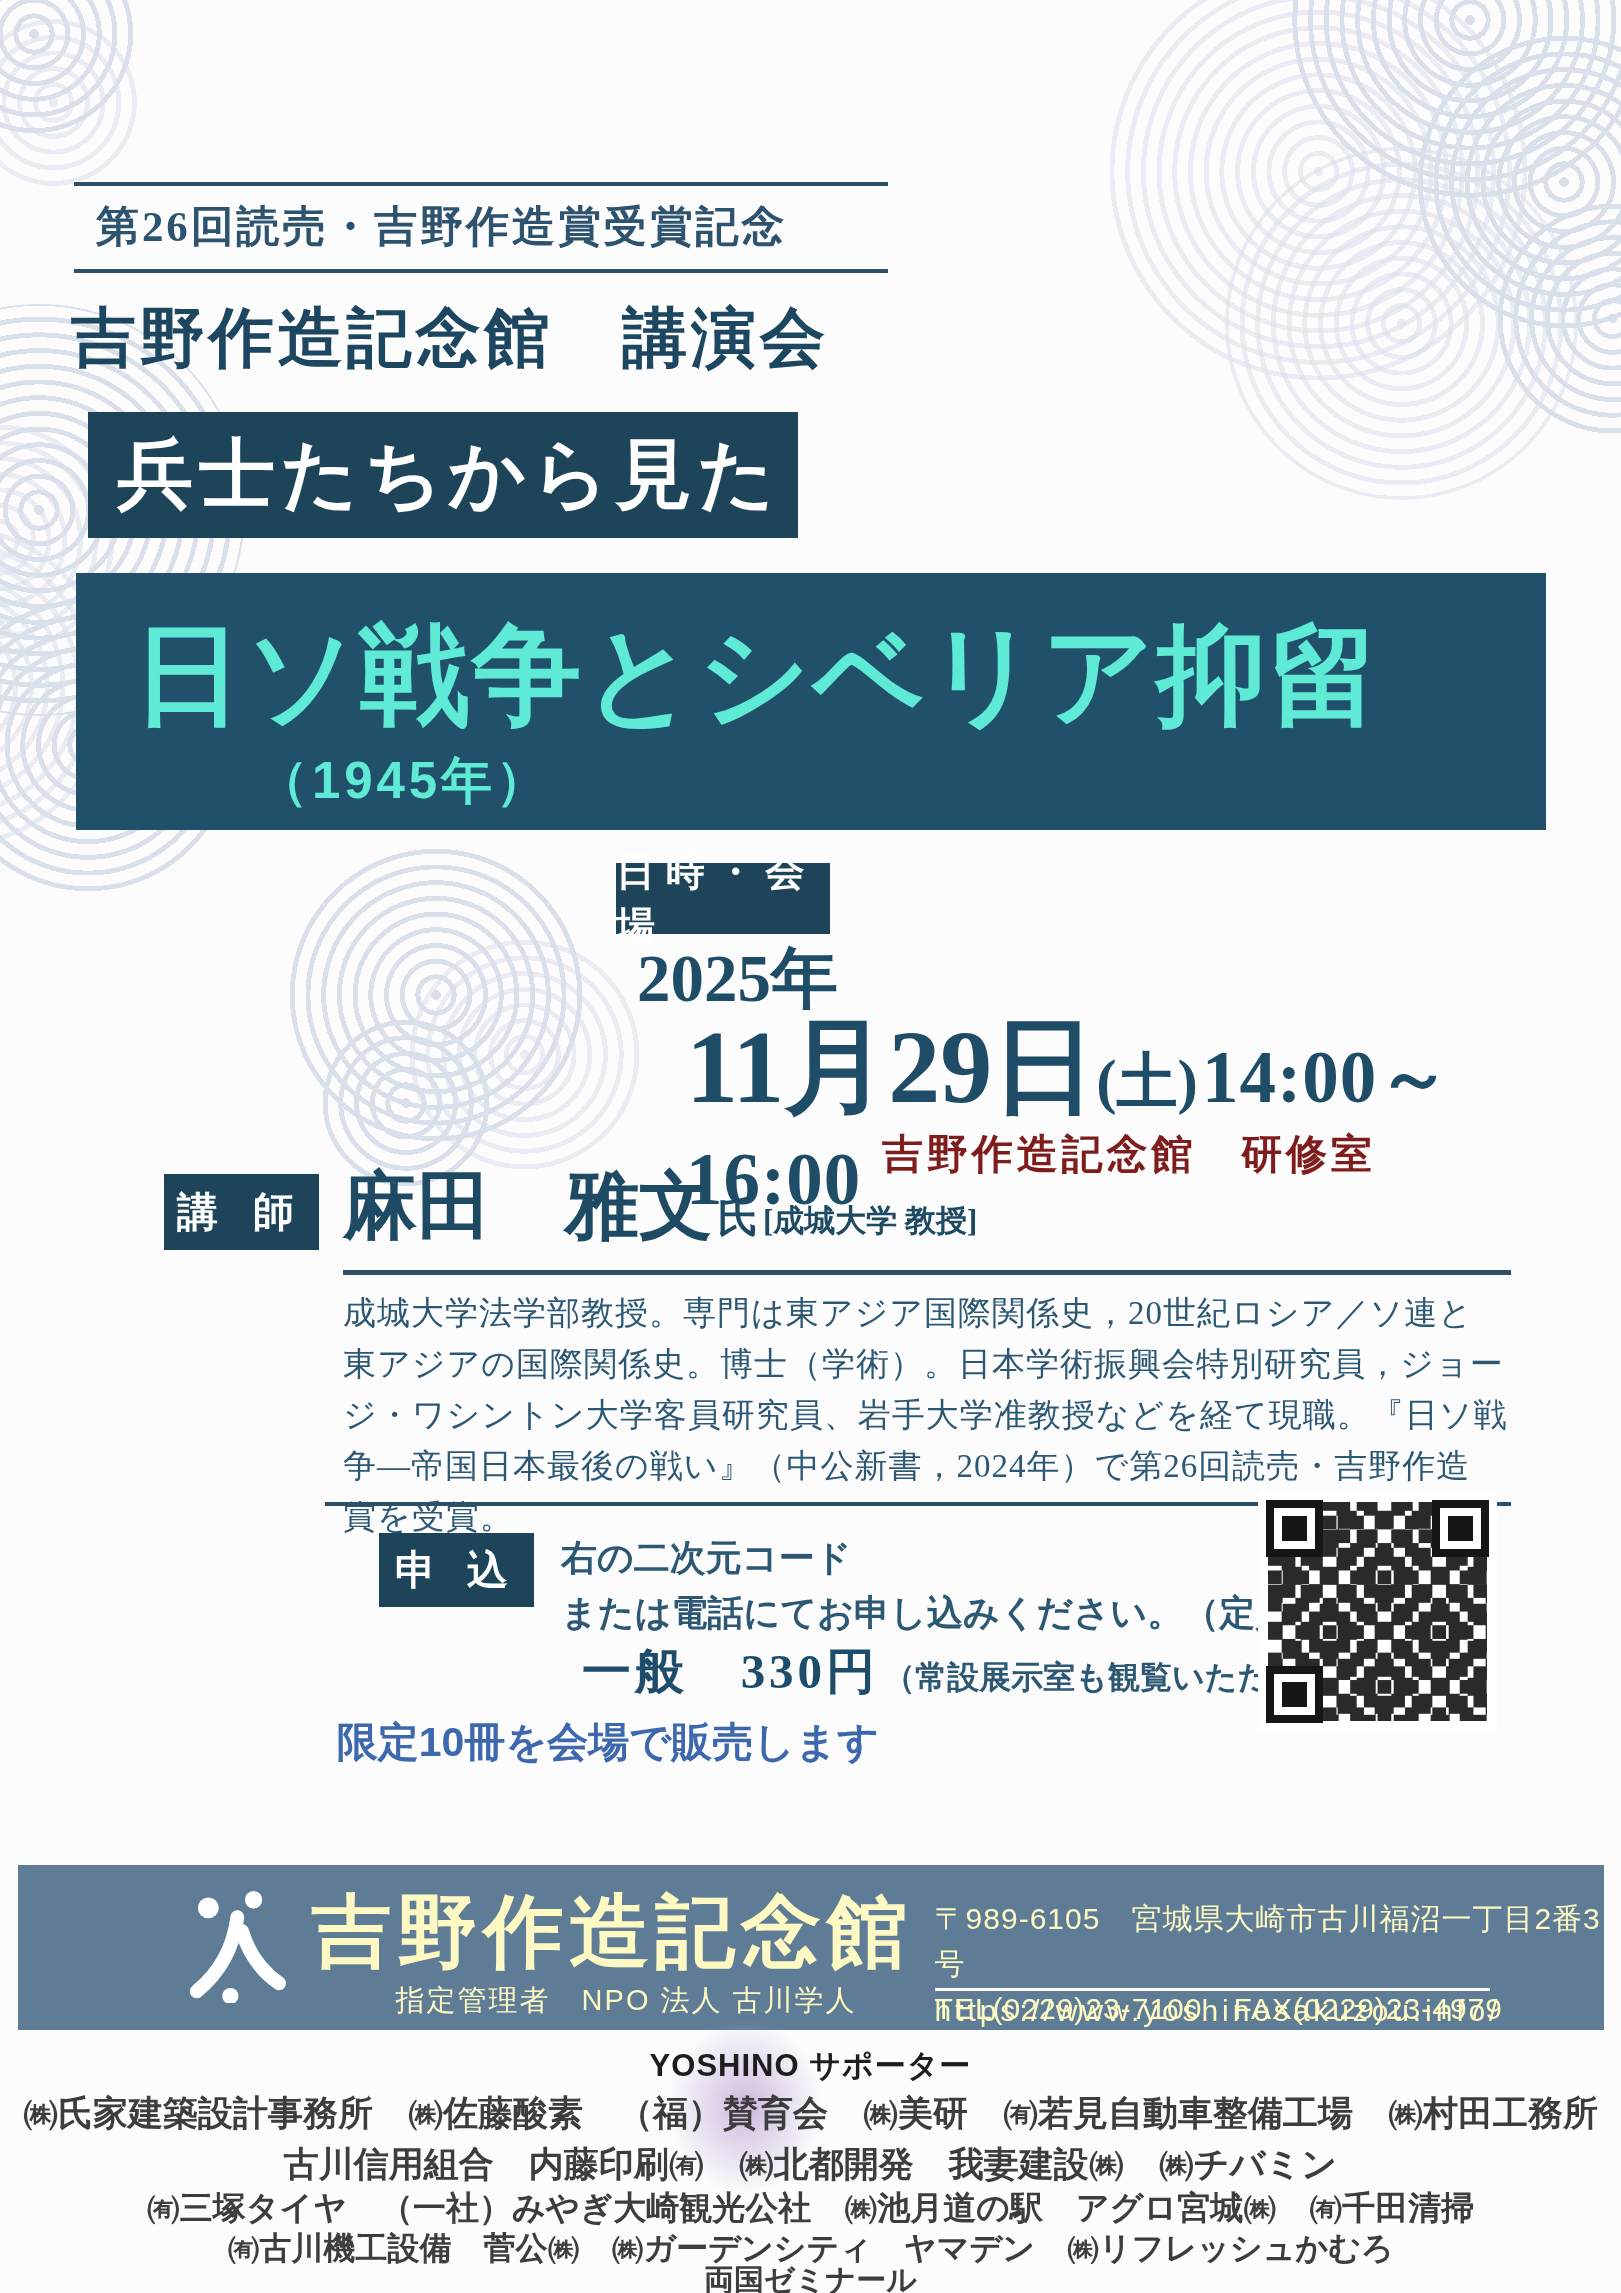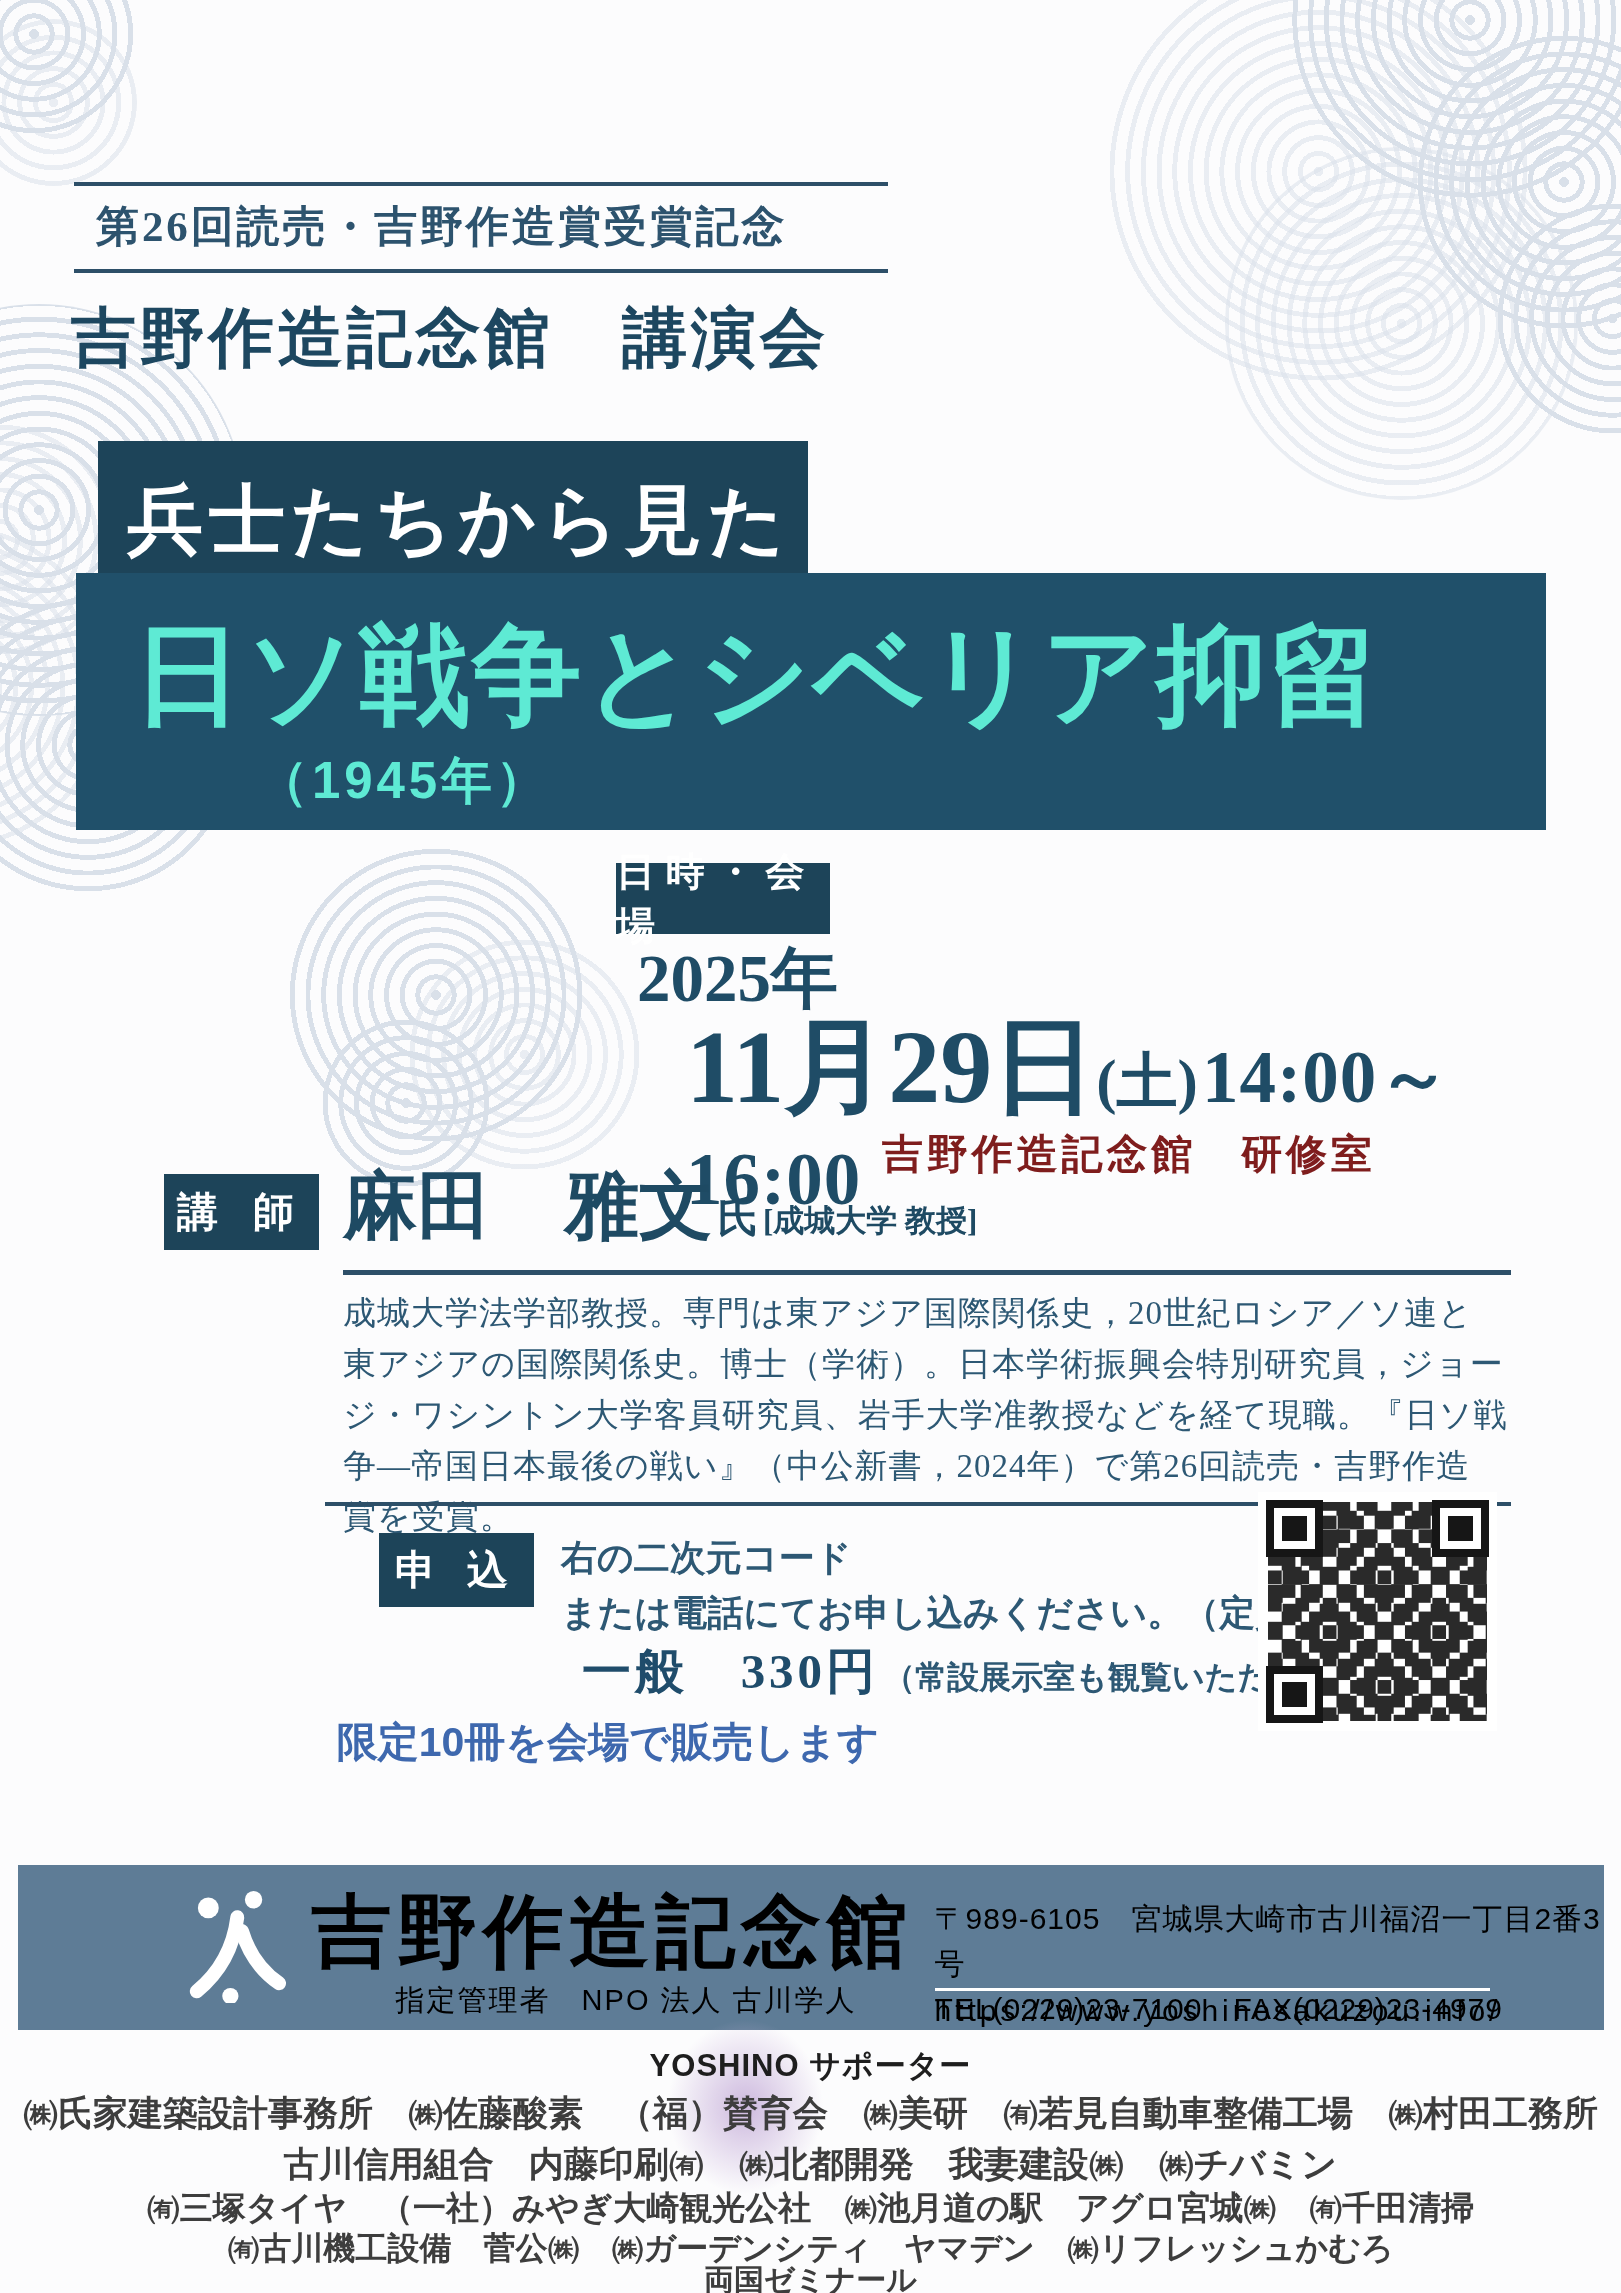--- a/index.html
+++ b/index.html
@@ -56,21 +56,21 @@
   .qr-noise{position:absolute;inset:9.8px;opacity:.93;
     background:
       repeating-conic-gradient(#1a1a1a 0 25%,transparent 0 50%) 0 0/27.4px 27.4px,
       repeating-conic-gradient(#1a1a1a 0 25%,transparent 0 50%) 14.7px 8.8px/37px 37px;}
   .qr-finder{position:absolute;width:57px;height:57px;border:8.8px solid #161616;background:#fff;box-sizing:border-box;}
   .qr-finder::after{content:"";position:absolute;inset:7.8px;background:#161616;}
   .f-tl{left:7.8px;top:7.8px}.f-tr{right:7.8px;top:7.8px}.f-bl{left:7.8px;bottom:7.8px}
 
   .book-sale{color:#3e68ae;font-size:41px;font-weight:bold;text-align:center;line-height:65px;}
 
-  .footer-bar{background:#5e7c96;color:#000000;}
+  .footer-bar{background:#5e7c96;color:#fef9c3;}
   .museum-name{font-family:"Liberation Serif","DejaVu Serif",serif;
     font-size:80px;font-weight:bold;letter-spacing:5.9px;}
   .operator{font-size:29px;letter-spacing:2px;}
   .addr{font-size:30px;letter-spacing:1px;line-height:45px;}
   .url{font-size:30px;letter-spacing:3.9px;}
   .white-rule{background:#fff;height:2.9px;}
 
   .sup-heading{color:#1e1e1e;font-size:31px;font-weight:bold;letter-spacing:1px;text-align:center;}
   .sup-line{color:#3d3d3d;font-weight:bold;text-align:center;white-space:nowrap;}
   .blob{background:radial-gradient(ellipse at center,#cdb9de 0%,rgba(205,185,222,0) 70%);}
@@ -104,21 +104,21 @@
   </div>
 
   <div class="content">
 
     <div class="abs hr" style="left:74px;top:182px;width:814px;height:3.9px;"></div>
     <div class="abs serif commemoration" style="left:96px;top:198px;">第26回読売・吉野作造賞受賞記念</div>
     <div class="abs hr" style="left:74px;top:269px;width:814px;height:3.9px;"></div>
 
     <div class="abs sans event-title" style="left:71px;top:294px;">吉野作造記念館　講演会</div>
 
-    <div class="abs dark-box subtitle-box sans" style="left:98px;top:412px;width:681px;height:160px;margin-top:29px;">兵士たちから見た</div>
+    <div class="abs dark-box subtitle-box sans" style="left:88px;top:412px;width:681px;height:126px;">兵士たちから見た</div>
 
     <div class="abs main-title-box" style="left:76px;top:573px;width:1470px;height:257px;">
       <div class="main-title sans">日ソ戦争とシベリア抑留</div>
       <div class="year-note sans">（1945年）</div>
     </div>
 
     <div class="abs badge sans" style="left:616px;top:863px;width:214px;height:71px;font-size:39px;">日 時 ・ 会 場</div>
     <div class="abs serif sched-year" style="left:637px;top:933px;">2025年</div>
     <div class="abs serif sched-date" style="left:686px;top:998px;">
       <span class="d-main">11月29日</span><span class="d-week">(土)</span>

